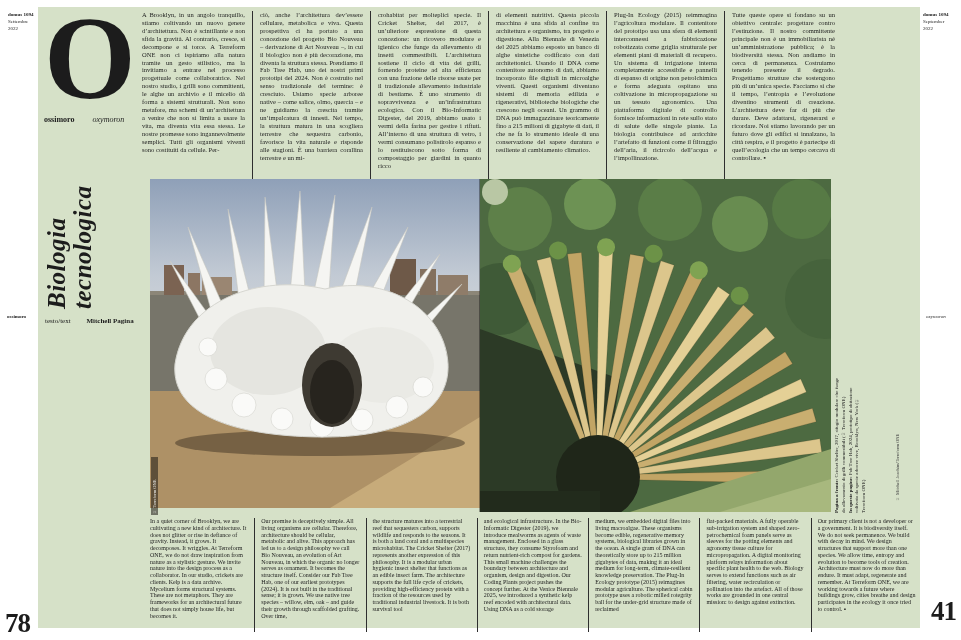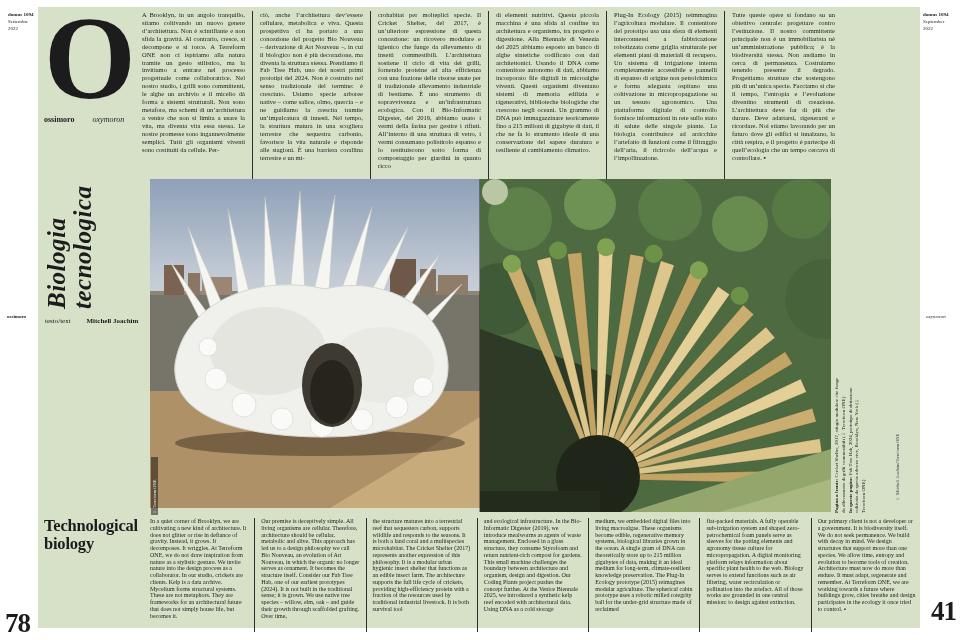--- a/index.html
+++ b/index.html
@@ -102,21 +102,21 @@
       <div class="col">di elementi nutritivi. Questa piccola macchina è una sfida al confine tra architettura e organismo, tra progetto e digestione. Alla Biennale di Venezia del 2025 abbiamo esposto un banco di alghe sintetiche codificato con dati architettonici. Usando il DNA come contenitore autonomo di dati, abbiamo incorporato file digitali in microalghe viventi. Questi organismi diventano sistemi di memoria edilizia e rigenerativi, biblioteche biologiche che crescono negli oceani. Un grammo di DNA può immagazzinare teoricamente fino a 215 milioni di gigabyte di dati, il che ne fa lo strumento ideale di una conservazione del sapere duratura e resiliente al cambiamento climatico.</div>
       <div class="col">Plug-In Ecology (2015) reimmagina l’agricoltura modulare. Il contenitore del prototipo usa una sfera di elementi interconnessi a fabbricazione robotizzata come griglia strutturale per elementi piani di materiali di recupero. Un sistema di irrigazione interna completamente accessibile e pannelli di espanso di origine non petrolchimica e forma adeguata ospitano una coltivazione in micropropagazione su un tessuto agronomico. Una piattaforma digitale di controllo fornisce informazioni in rete sullo stato di salute delle singole piante. La biologia contribuisce ad arricchire l’artefatto di funzioni come il filtraggio dell’aria, il ricircolo dell’acqua e l’impollinazione.</div>
       <div class="col">Tutte queste opere si fondano su un obiettivo centrale: progettare contro l’estinzione. Il nostro committente principale non è un immobiliarista né un’amministrazione pubblica; è la biodiversità stessa. Non andiamo in cerca di permanenza. Costruiamo tenendo presente il degrado. Progettiamo strutture che sostengono più di un’unica specie. Facciamo sì che il tempo, l’entropia e l’evoluzione diventino strumenti di creazione. L’architettura deve far di più che durare. Deve adattarsi, rigenerarsi e ricordare. Noi stiamo lavorando per un futuro dove gli edifici si innalzano, la città respira, e il progetto è partecipe di quell’ecologia che un tempo cercava di controllare. ▪</div>
     </div>
 
     <div class="sidetitle">
       <div class="rot">Biologia tecnologica</div>
     </div>
     <div class="byline">
       <span>testo/text</span>
-      <span class="name">Mitchell Joachim</span>
+      <span class="name">Mitchell Pagina</span>
     </div>
 
     <div class="photo lp">
       <svg width="330" height="329" viewBox="0 0 330 329">
         <defs>
           <linearGradient id="sky" x1="0" y1="0" x2="0" y2="1">
             <stop offset="0" stop-color="#8fa0b8"></stop>
               <stop offset="0.6" stop-color="#c2cad4"></stop>
               <stop offset="1" stop-color="#d5d8da"></stop>
           </linearGradient>
@@ -219,21 +219,20 @@
     <div class="caption">
       <div class="capblock">
         <p><b>Pagina a fronte:</b> <span>Cricket Shelter, 2017, rifugio modulare che funge da allevamento di grilli commestibili (© Terreform ONE)</span></p>
         <p><b>In queste pagine:</b> <span>Fab Tree Hab, 2024, prototipo di abitazione coltivata da specie arboree vive, Brooklyn, New York (© Terreform ONE)</span></p>
       </div>
     </div>
     <div class="vcredit rightedge">
       <div class="rot">© Mitchell Joachim/Terreform ONE</div>
     </div>
 
-    <div class="entitle">Technological biology</div>
     <div class="enband">
       <div class="col">In a quiet corner of Brooklyn, we are cultivating a new kind of architecture. It does not glitter or rise in defiance of gravity. Instead, it grows. It decomposes. It wriggles. At Terreform ONE, we do not draw inspiration from nature as a stylistic gesture. We invite nature into the design process as a collaborator. In our studio, crickets are clients. Kelp is a data archive. Mycelium forms structural systems. These are not metaphors. They are frameworks for an architectural future that does not simply house life, but becomes it.</div>
       <div class="col">Our premise is deceptively simple. All living organisms are cellular. Therefore, architecture should be cellular, metabolic and alive. This approach has led us to a design philosophy we call Bio Nouveau, an evolution of Art Nouveau, in which the organic no longer serves as ornament. It becomes the structure itself. Consider our Fab Tree Hab, one of our earliest prototypes (2024). It is not built in the traditional sense; it is grown. We use native tree species – willow, elm, oak – and guide their growth through scaffolded grafting. Over time,</div>
       <div class="col">the structure matures into a terrestrial reef that sequesters carbon, supports wildlife and responds to the seasons. It is both a land coral and a multispecies microhabitat. The Cricket Shelter (2017) represents another expression of this philosophy. It is a modular urban hygienic insect shelter that functions as an edible insect farm. The architecture supports the full life cycle of crickets, providing high-efficiency protein with a fraction of the resources used by traditional industrial livestock. It is both survival tool</div>
       <div class="col">and ecological infrastructure. In the Bio-Informatic Digester (2019), we introduce mealworms as agents of waste management. Enclosed in a glass structure, they consume Styrofoam and return nutrient-rich compost for gardens. This small machine challenges the boundary between architecture and organism, design and digestion. Our Coding Plants project pushes the concept further. At the Venice Biennale 2025, we introduced a synthetic kelp reef encoded with architectural data. Using DNA as a cold storage</div>
       <div class="col">medium, we embedded digital files into living macroalgae. These organisms become edible, regenerative memory systems, biological libraries grown in the ocean. A single gram of DNA can theoretically store up to 215 million gigabytes of data, making it an ideal medium for long-term, climate-resilient knowledge preservation. The Plug-In Ecology prototype (2015) reimagines modular agriculture. The spherical cabin prototype uses a robotic milled rotegrity ball for the under-grid structure made of reclaimed</div>
       <div class="col">flat-packed materials. A fully operable sub-irrigation system and shaped zero-petrochemical foam panels serve as sleeves for the potting elements and agronomy tissue culture for micropropagation. A digital monitoring platform relays information about specific plant health to the web. Biology serves to extend functions such as air filtering, water recirculation or pollination into the artefact. All of those works are grounded in one central mission: to design against extinction.</div>
       <div class="col">Our primary client is not a developer or a government. It is biodiversity itself. We do not seek permanence. We build with decay in mind. We design structures that support more than one species. We allow time, entropy and evolution to become tools of creation. Architecture must now do more than endure. It must adapt, regenerate and remember. At Terreform ONE, we are working towards a future where buildings grow, cities breathe and design participates in the ecology it once tried to control. ▪</div>
     </div>
 

